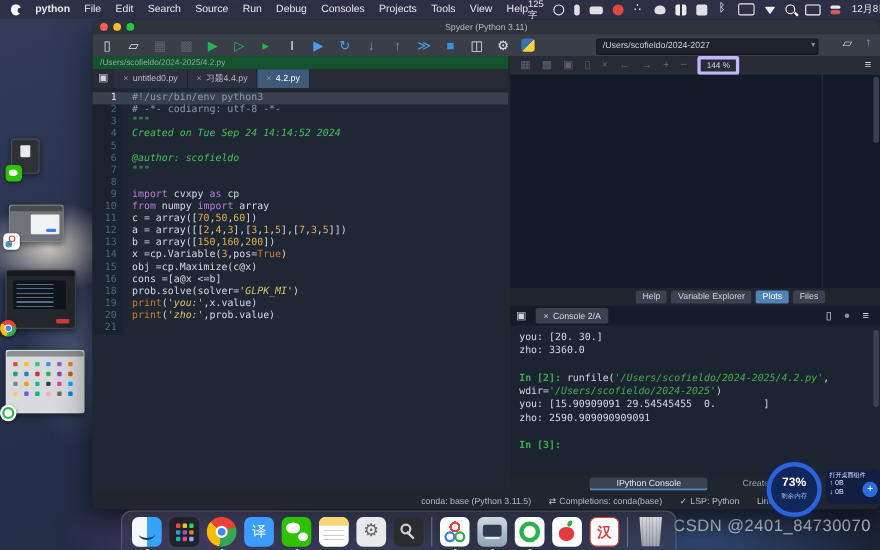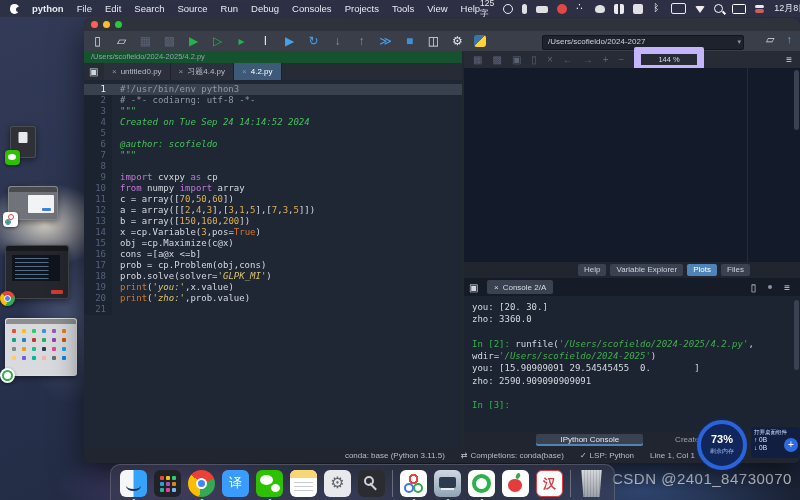--- a/index.html
+++ b/index.html
@@ -107,46 +107,46 @@
   .tk-d{color:#44c05a;font-style:italic;}
   .tk-k{color:#c179d9;}
   .tk-n{color:#e0af4e;margin-top:39px;}
   .tk-b{color:#d2772e;}
   .tk-s{color:#d8c568;font-style:italic;}
   .tk-p{color:#d4d9e0;}
   
   .rpane{position:absolute;left:380px;top:33px;right:0;bottom:16px;background:#23272f;}
   .plots-toolbar{position:absolute;left:0;right:0;top:0;height:17px;background:#262b36;display:flex;align-items:center;gap:10px;padding-left:9px;}
   .pti{color:#5a6374;font-size:10px;line-height:16px;}
-  .zoombox{border:7px solid #c4b5fd;border-radius:2px;height:11px;line-height:11px;font-size:7.5px;color:#d4dae2;padding:0 17px;}
+  .zoombox{border:3px solid #c4b5fd;border-radius:2px;height:11px;line-height:11px;font-size:7.5px;color:#d4dae2;padding:0 5px;}
   .plots-menu{margin-left:auto;margin-right:8px;color:#d8dce4;font-size:10px;}
   .plots-body{position:absolute;left:0;right:0;top:17px;height:194px;background:#131a29;}
   .plots-div{position:absolute;left:283px;top:0;bottom:0;width:1px;background:#232b3c;}
   .plots-scroll{position:absolute;right:1px;top:2px;width:5px;height:60px;background:#3a4252;border-radius:3px;}
   .panel-tabs{position:absolute;left:0;right:0;top:211px;height:16px;background:#20252f;display:flex;align-items:center;gap:4px;padding-left:114px;}
   .ptab{height:12px;line-height:12px;padding:0 6px;font-size:8px;border-radius:2px;background:#3a4150;color:#ccd3dd;white-space:nowrap;}
   .ptab.active{background:#4f84b8;color:#fff;}
   
   .con-tabbar{position:absolute;left:0;right:0;top:227px;height:18px;background:#161c27;display:flex;align-items:center;}
   .con-tab{display:flex;align-items:center;gap:4px;height:14px;margin-left:3px;padding:0 7px;background:#3a4150;color:#d6dbe3;font-size:8px;border-radius:2px;}
   .con-icons{margin-left:auto;display:flex;align-items:center;gap:12px;margin-right:10px;}
   .con-icons .pg{color:#d8dce4;font-size:10px;}
   .con-icons .dot{width:4px;height:4px;border-radius:50%;background:#8a93a2;}
   .con-icons .menu{color:#d8dce4;font-size:10px;}
   .con-body{position:absolute;left:0;right:0;top:245px;height:136px;background:#1d2431;padding:5px 0 0 8px;overflow:hidden;}
   .cline{font-family:"DejaVu Sans Mono",monospace;font-size:9px;line-height:12.3px;white-space:pre;}
   .ck-o{color:#d4d9e0;}
-  .ck-g{color:#34b44a;font-weight:normal;}
+  .ck-g{color:#34b44a;font-weight:bold;}
   .ck-s{color:#3fae4b;font-style:italic;}
   .con-scroll{position:absolute;right:1px;top:4px;width:5px;height:70px;background:#3a4252;border-radius:3px;}
   .con-bottom{position:absolute;left:0;right:0;bottom:0;height:15px;background:#20252f;display:flex;align-items:center;justify-content:center;gap:8px;}
   .btab{height:12px;line-height:12px;padding:0 24px;font-size:8px;color:#9aa3b0;border-radius:2px;}
   .btab.active{background:#3a4150;color:#e3e7ee;box-shadow:inset 0 -2px 0 #4f84b8;}
   
-  .statusbar{position:absolute;left:0;right:0;bottom:0;height:16px;background:#20252f;display:flex;align-items:center;justify-content:flex-end;gap:16px;padding-right:105px;font-size:8px;color:#b6bdc9;}
+  .statusbar{position:absolute;left:0;right:0;bottom:0;height:16px;background:#20252f;display:flex;align-items:center;justify-content:flex-end;gap:16px;padding-right:67px;font-size:8px;color:#b6bdc9;}
   .sitem{display:flex;align-items:center;gap:3px;white-space:nowrap;}
   .sitem .sic{font-size:8px;color:#c3cad6;}
   
   .ov-circle{position:absolute;left:697px;top:420px;width:50px;height:50px;box-sizing:border-box;border:4px solid #2b63d9;border-radius:50%;
     background:#11275c;z-index:60;display:flex;flex-direction:column;align-items:center;justify-content:center;box-shadow:0 0 0 2px rgba(20,40,90,.5);}
   .ov-pct{font-size:11px;font-weight:bold;color:#fff;line-height:11px;}
   .ov-lab{font-size:6px;color:#9db8ee;margin-top:2px;}
   .ov-panel{position:absolute;left:751px;top:427px;width:49px;height:31px;background:rgba(16,30,66,.93);border-radius:4px;z-index:59;padding:2px 3px;box-sizing:border-box;}
   .ov-title{font-size:5.5px;color:#d6e2ff;white-space:nowrap;}
   .ov-row{font-size:6.5px;color:#d6e2ff;line-height:8px;}
@@ -259,20 +259,21 @@
       </div>
     </div>
 
   <div class="window">
     <div class="titlebar">
       <div class="traffic">
         <span class="tl-close"></span>
         <span class="tl-min"></span>
         <span class="tl-zoom"></span>
       </div>
+      <div class="win-title">Spyder (Python 3.11)</div>
     </div>
 
     <div class="toolbar">
       <span id="toolbar-icons" style="display:flex;gap:9px;align-items:center;">
           <span class="tbi" style="color: rgb(223, 227, 234);">▯</span>
           <span class="tbi" style="color: rgb(223, 227, 234);">▱</span>
           <span class="tbi" style="color: rgb(89, 98, 116);">▦</span>
           <span class="tbi" style="color: rgb(89, 98, 116);">▩</span>
           <span class="tbi" style="color: rgb(36, 179, 76);">▶</span>
           <span class="tbi" style="color: rgb(36, 179, 76);">▷</span>
@@ -373,24 +374,20 @@
           </div>
           <div class="crow">
             <span class="ln">15</span>
             <span class="lc"><span class="tk-p">obj =cp.Maximize(c@x)</span></span>
           </div>
           <div class="crow">
             <span class="ln">16</span>
             <span class="lc"><span class="tk-p">cons =[a@x &lt;=b]</span></span>
           </div>
           <div class="crow">
-            <span class="ln">17</span>
-            <span class="lc"><span class="tk-p">prob = cp.Problem(obj,cons)</span></span>
-          </div>
-          <div class="crow">
             <span class="ln">18</span>
             <span class="lc"><span class="tk-p">prob.solve(solver=</span><span class="tk-s">'GLPK_MI'</span><span class="tk-p">)</span></span>
           </div>
           <div class="crow">
             <span class="ln">19</span>
             <span class="lc"><span class="tk-b">print</span><span class="tk-p">(</span><span class="tk-s">'you:'</span><span class="tk-p">,x.value)</span></span>
           </div>
           <div class="crow">
             <span class="ln">20</span>
             <span class="lc"><span class="tk-b">print</span><span class="tk-p">(</span><span class="tk-s">'zho:'</span><span class="tk-p">,prob.value)</span></span>

